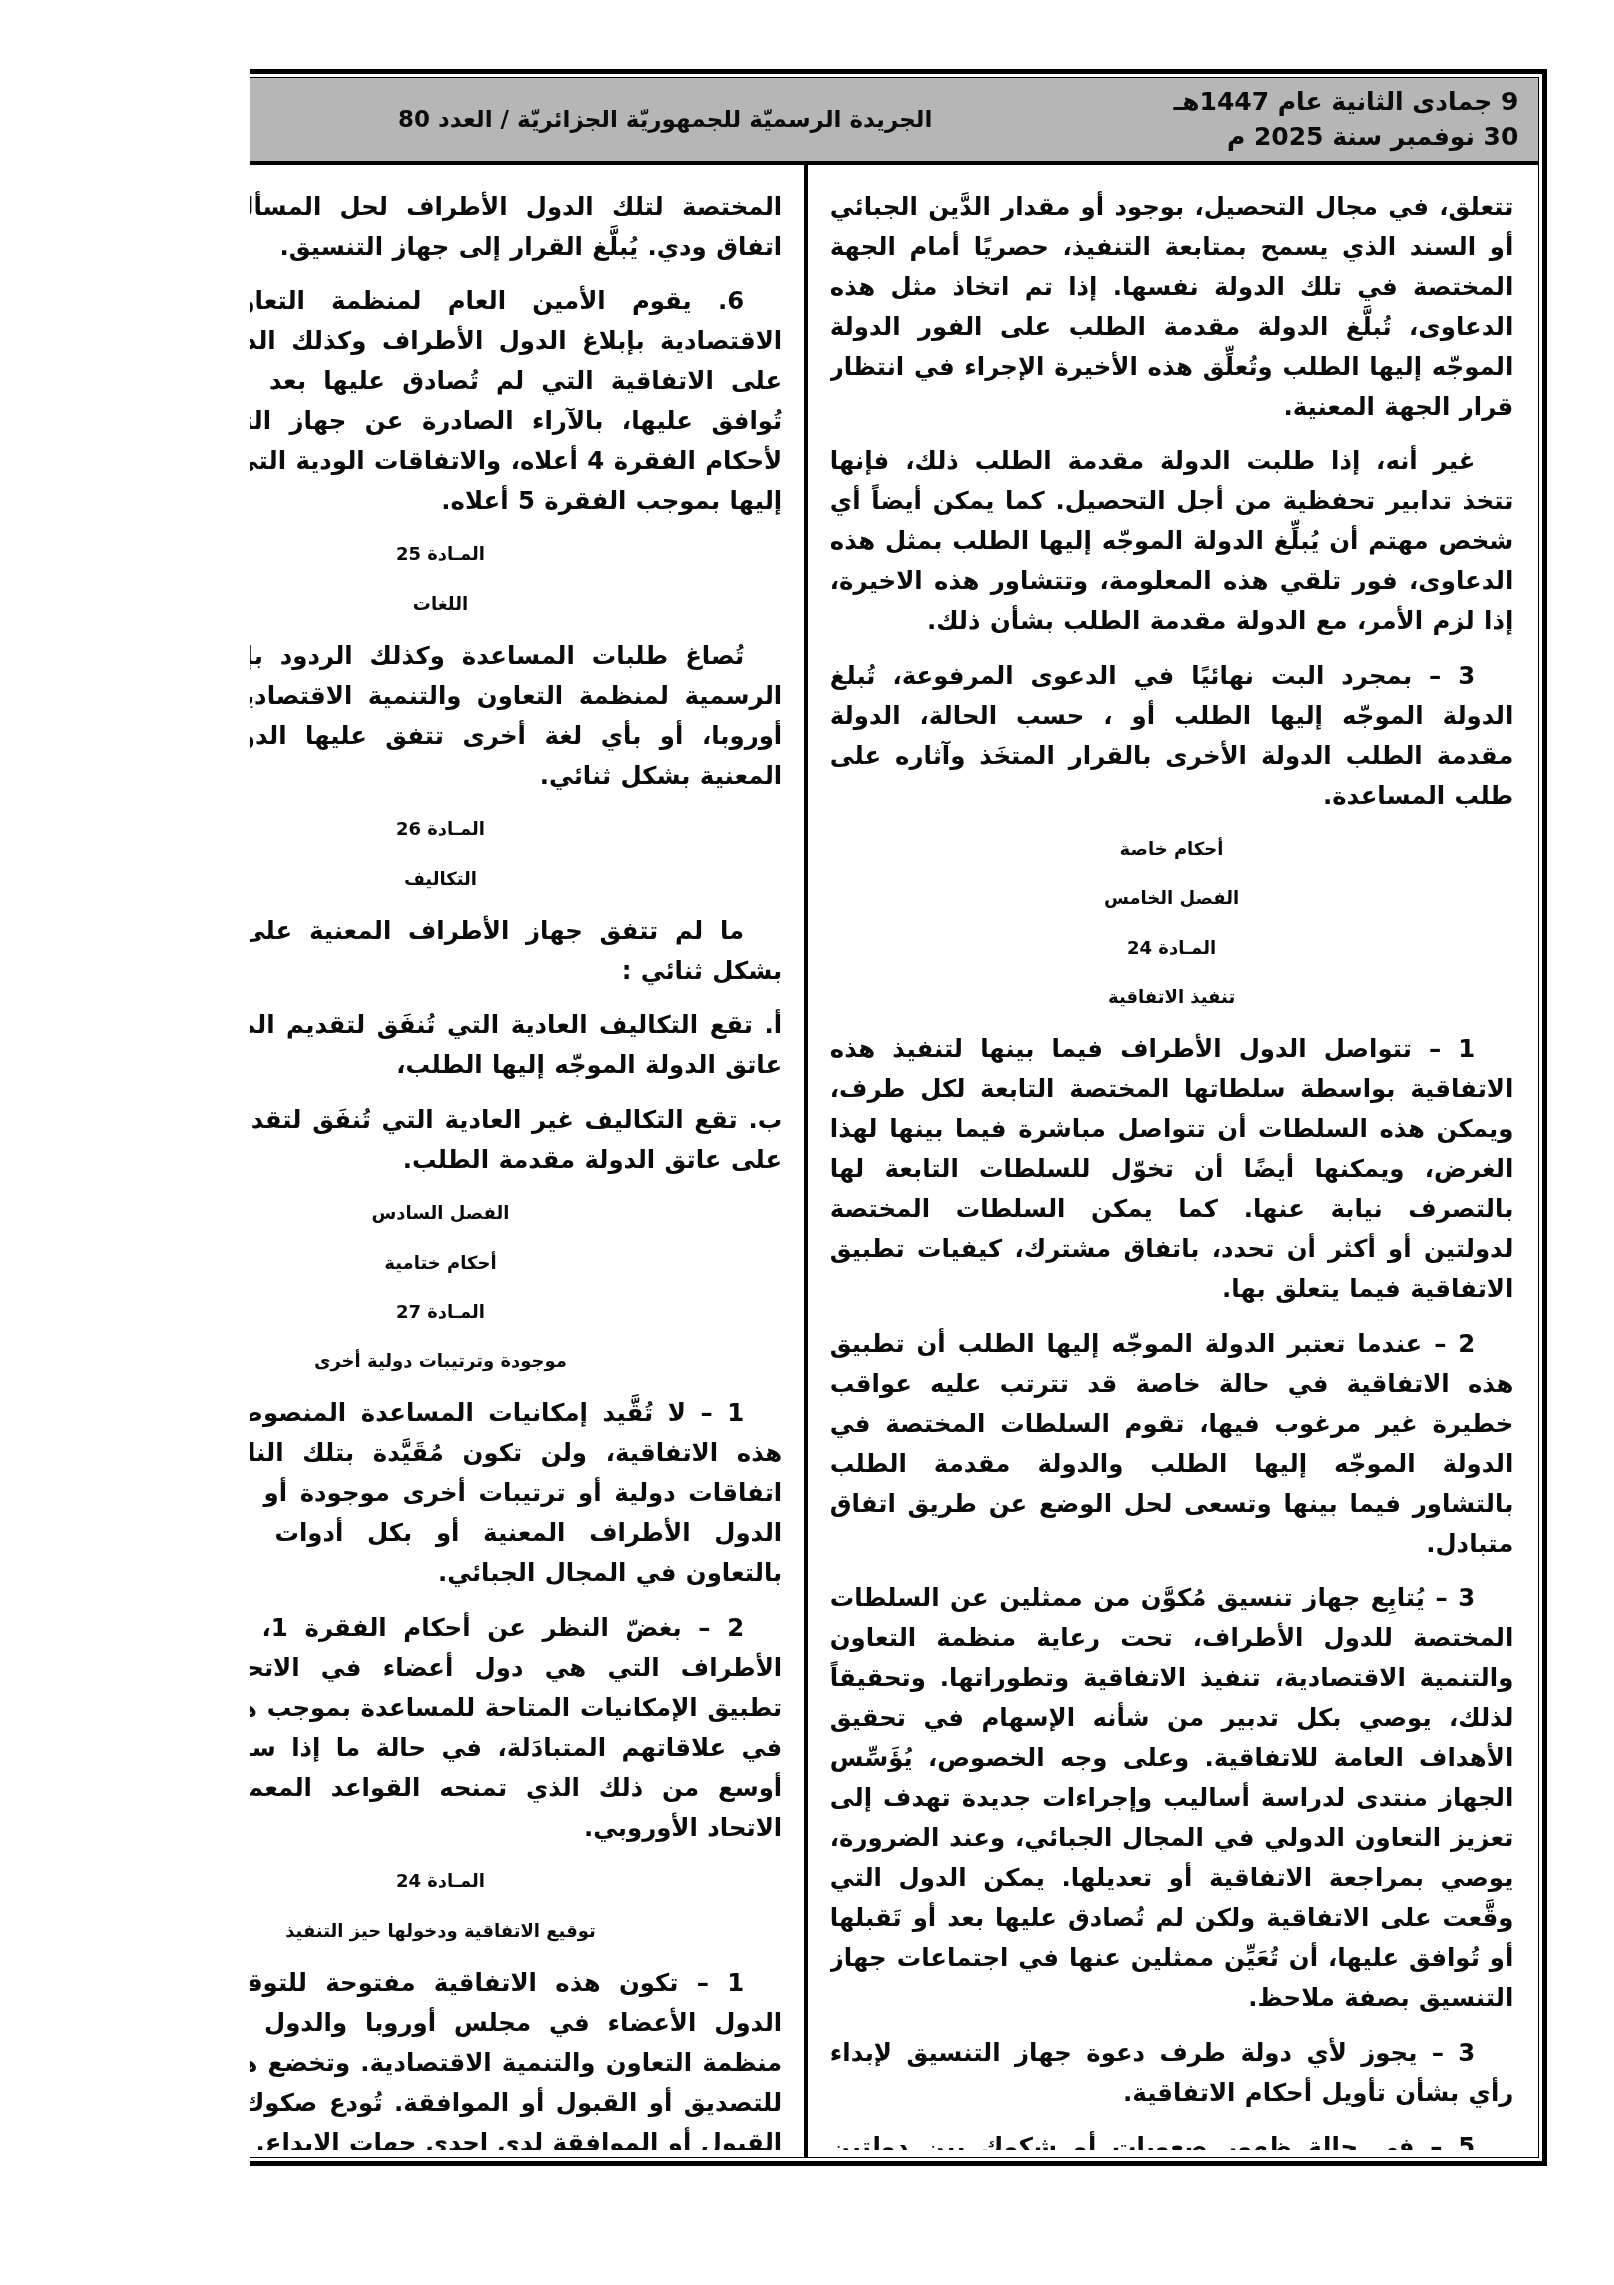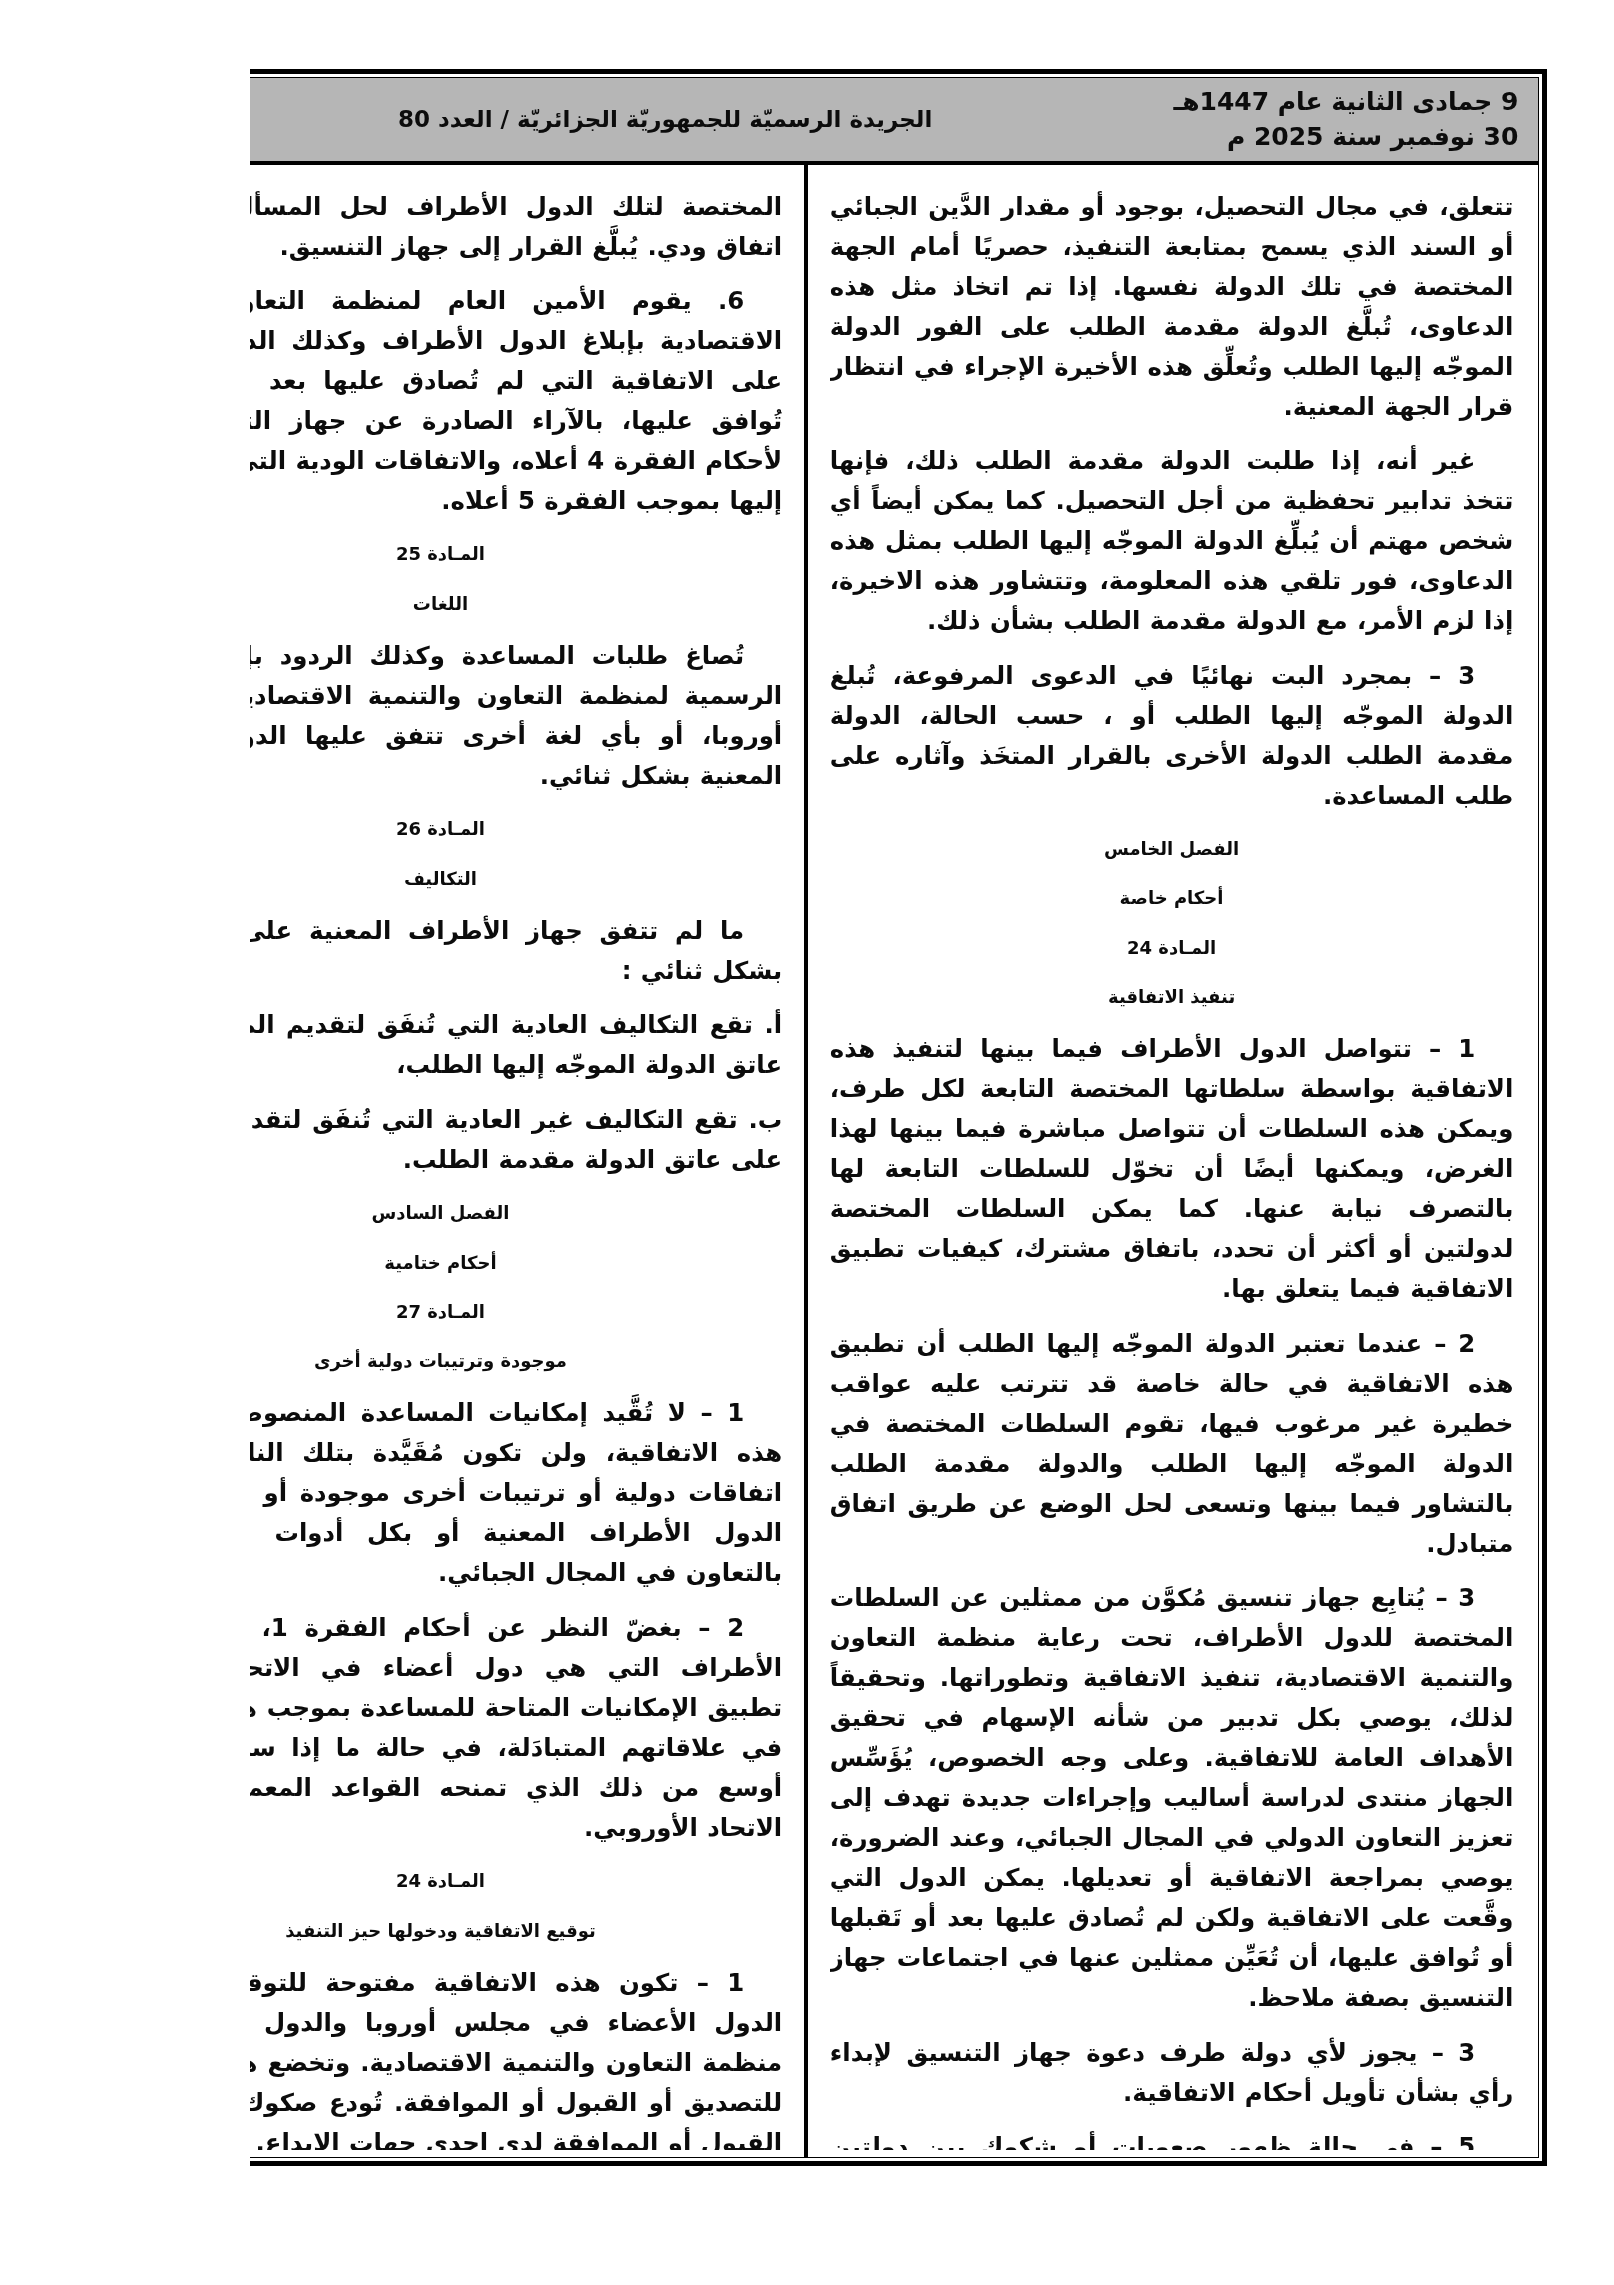--- a/index.html
+++ b/index.html
@@ -117,22 +117,22 @@
         </div>
         <div class="header-title">الجريدة الرسميّة للجمهوريّة الجزائريّة / العدد 80</div>
         <div class="header-pagenum">9</div>
       </header>
 
       <main class="columns">
         <section class="col col-right">
             <p class="para cont">تتعلق، في مجال التحصيل، بوجود أو مقدار الدَّين الجبائي أو السند الذي يسمح بمتابعة التنفيذ، حصريًا أمام الجهة المختصة في تلك الدولة نفسها. إذا تم اتخاذ مثل هذه الدعاوى، تُبلَّغ الدولة مقدمة الطلب على الفور الدولة الموجّه إليها الطلب وتُعلِّق هذه الأخيرة الإجراء في انتظار قرار الجهة المعنية.</p>
             <p class="para">غير أنه، إذا طلبت الدولة مقدمة الطلب ذلك، فإنها تتخذ تدابير تحفظية من أجل التحصيل. كما يمكن أيضاً أي شخص مهتم أن يُبلِّغ الدولة الموجّه إليها الطلب بمثل هذه الدعاوى، فور تلقي هذه المعلومة، وتتشاور هذه الاخيرة، إذا لزم الأمر، مع الدولة مقدمة الطلب بشأن ذلك.</p>
             <p class="para">3 – بمجرد البت نهائيًا في الدعوى المرفوعة، تُبلغ الدولة الموجّه إليها الطلب أو ، حسب الحالة، الدولة مقدمة الطلب الدولة الأخرى بالقرار المتخَذ وآثاره على طلب المساعدة.</p>
+            <h3 class="heading">أحكام خاصة</h3>
             <h3 class="heading">الفصل الخامس</h3>
-            <h3 class="heading">أحكام خاصة</h3>
             <h3 class="heading">المـادة 24</h3>
             <h3 class="heading">تنفيذ الاتفاقية</h3>
             <p class="para">1 – تتواصل الدول الأطراف فيما بينها لتنفيذ هذه الاتفاقية بواسطة سلطاتها المختصة التابعة لكل طرف، ويمكن هذه السلطات أن تتواصل مباشرة فيما بينها لهذا الغرض، ويمكنها أيضًا أن تخوّل للسلطات التابعة لها بالتصرف نيابة عنها. كما يمكن السلطات المختصة لدولتين أو أكثر أن تحدد، باتفاق مشترك، كيفيات تطبيق الاتفاقية فيما يتعلق بها.</p>
             <p class="para">2 – عندما تعتبر الدولة الموجّه إليها الطلب أن تطبيق هذه الاتفاقية في حالة خاصة قد تترتب عليه عواقب خطيرة غير مرغوب فيها، تقوم السلطات المختصة في الدولة الموجّه إليها الطلب والدولة مقدمة الطلب بالتشاور فيما بينها وتسعى لحل الوضع عن طريق اتفاق متبادل.</p>
             <p class="para">3 – يُتابِع جهاز تنسيق مُكوَّن من ممثلين عن السلطات المختصة للدول الأطراف، تحت رعاية منظمة التعاون والتنمية الاقتصادية، تنفيذ الاتفاقية وتطوراتها. وتحقيقاً لذلك، يوصي بكل تدبير من شأنه الإسهام في تحقيق الأهداف العامة للاتفاقية. وعلى وجه الخصوص، يُؤَسِّس الجهاز منتدى لدراسة أساليب وإجراءات جديدة تهدف إلى تعزيز التعاون الدولي في المجال الجبائي، وعند الضرورة، يوصي بمراجعة الاتفاقية أو تعديلها. يمكن الدول التي وقَّعت على الاتفاقية ولكن لم تُصادق عليها بعد أو تَقبلها أو تُوافق عليها، أن تُعَيِّن ممثلين عنها في اجتماعات جهاز التنسيق بصفة ملاحظ.</p>
             <p class="para">3 – يجوز لأي دولة طرف دعوة جهاز التنسيق لإبداء رأي بشأن تأويل أحكام الاتفاقية.</p>
             <p class="para">5 – في حالة ظهور صعوبات أو شكوك بين دولتين طرفين أو أكثر بشأن تنفيذ أو تفسير الاتفاقية، تسعى السلطات</p>
           </section>
         <div class="col-divider"></div>
         <section class="col col-left">

